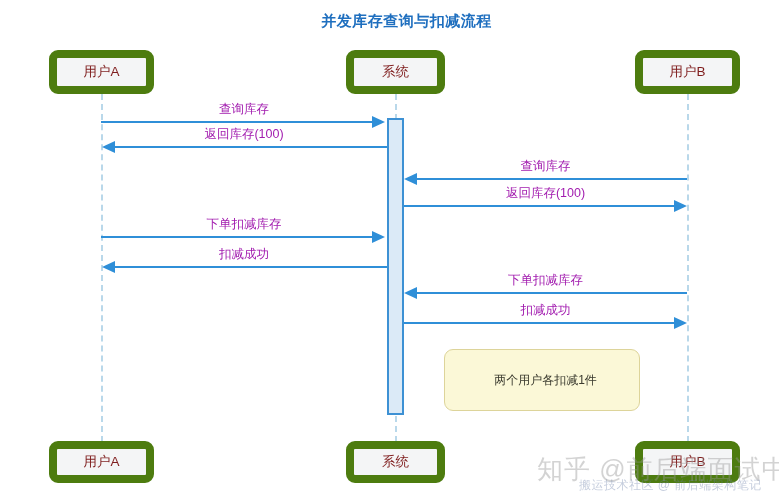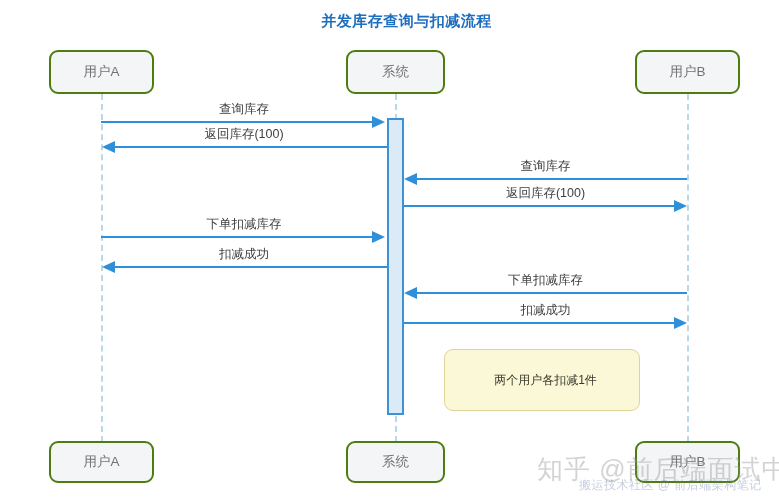--- a/index.html
+++ b/index.html
@@ -29,27 +29,27 @@
     text-align: center;
     font-size: 15px;
     font-weight: bold;
     color: #1f6fbf;
     letter-spacing: 0.5px;
   }
   .participant {
     position: absolute;
     box-sizing: border-box;
     background: #f4f5f6;
-    border: 2px solid #4d7c0f;
+    border: 8px solid #4d7c0f;
     border-radius: 9px;
     display: flex;
     align-items: center;
     justify-content: center;
     font-size: 13.5px;
-    color: #737373;
+    color: #7f1d1d;
   }
   .lifeline {
     position: absolute;
     width: 0;
     border-left: 2px dashed #b9d8ea;
   }
   .activation {
     position: absolute;
     box-sizing: border-box;
     background: #dbeaf7;
@@ -72,21 +72,21 @@
   }
   .arrow-head.left {
     border-top: 6px solid transparent;
     border-bottom: 6px solid transparent;
     border-right: 13px solid #2f8fd8;
   }
   .msg-label {
     position: absolute;
     text-align: center;
     font-size: 12.5px;
-    color: #404040;
+    color: #a21caf;
     white-space: nowrap;
   }
   .note {
     position: absolute;
     box-sizing: border-box;
     background: #fbf8d7;
     border: 1.5px solid #ddd49a;
     border-radius: 9px;
     display: flex;
     flex-direction: column;

